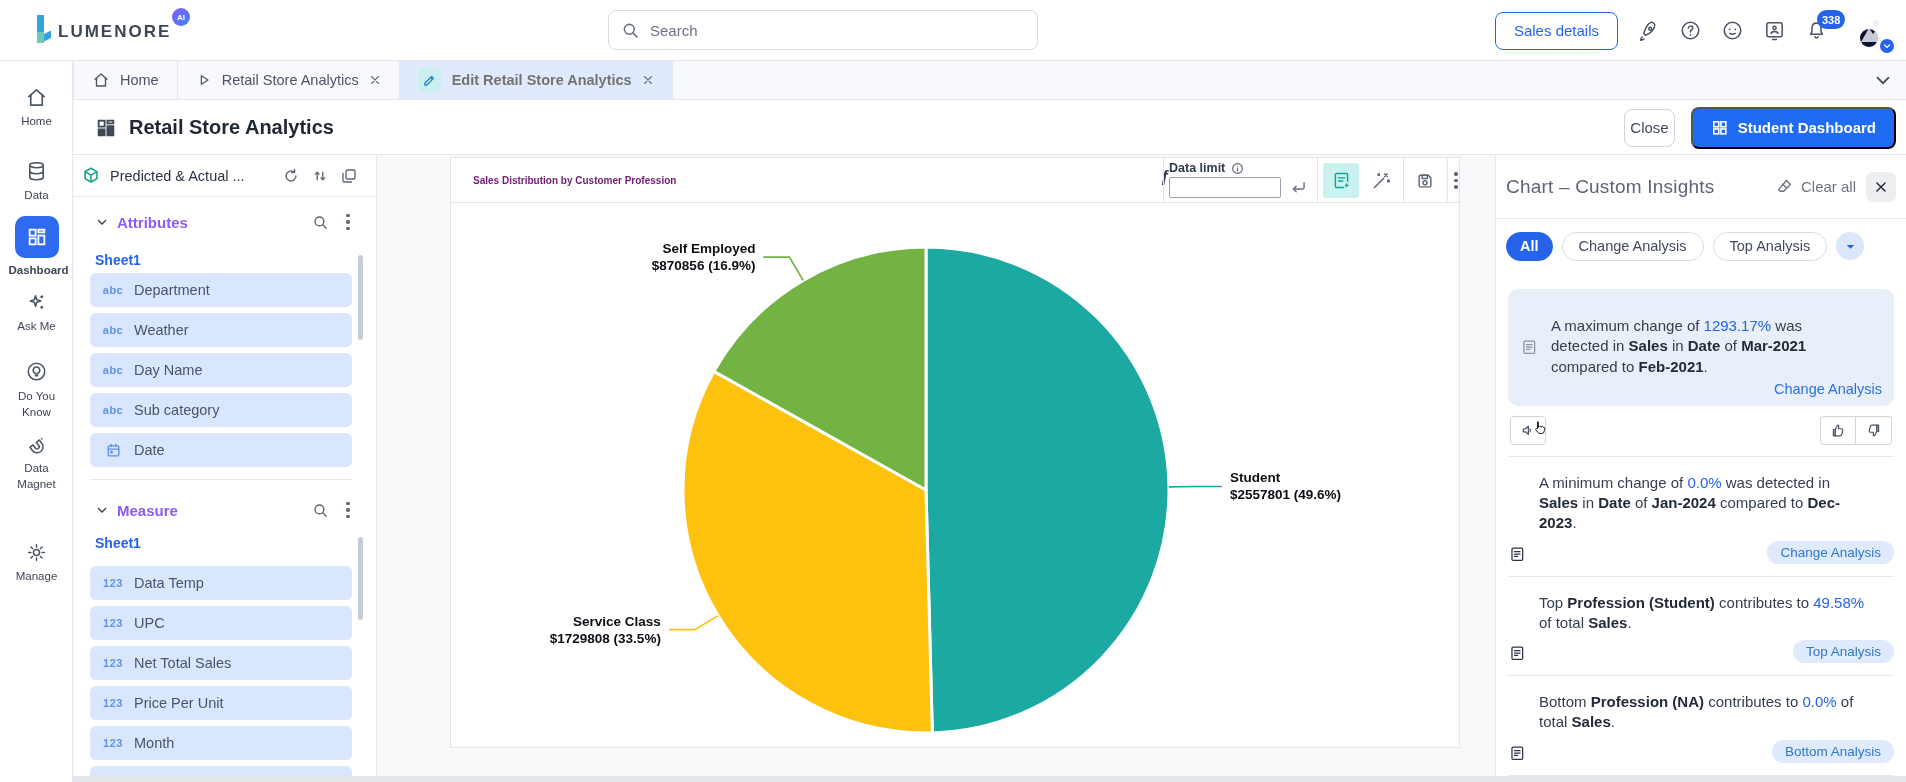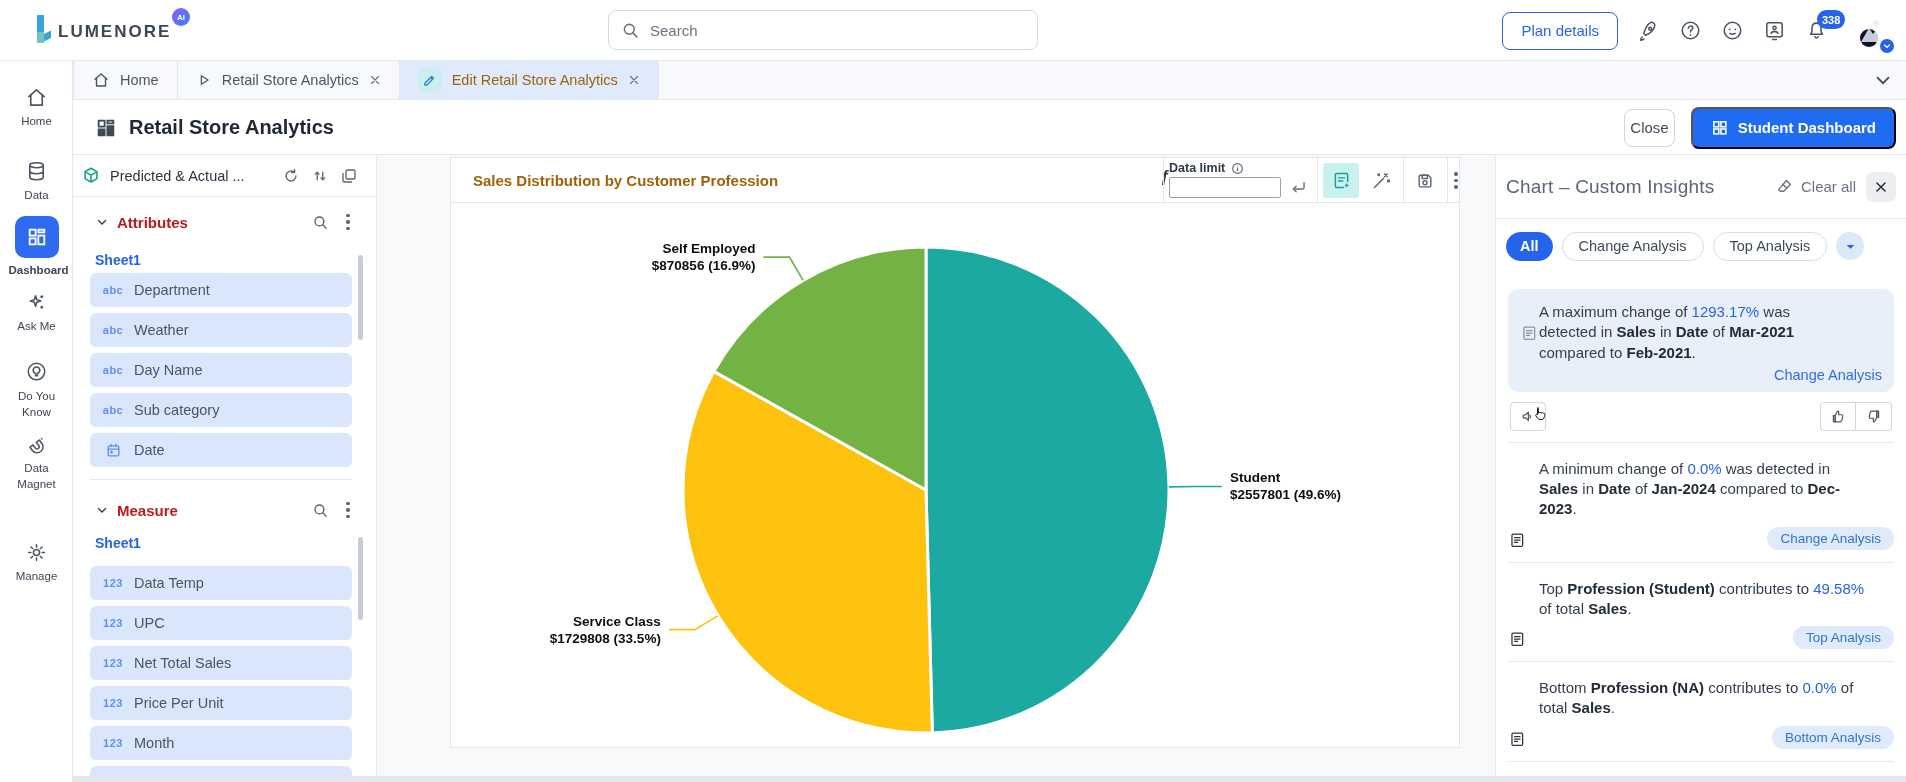--- a/index.html
+++ b/index.html
@@ -31,21 +31,21 @@
                 border-radius:10px; font-size:11px; font-weight:700; display:flex; align-items:center; justify-content:center; padding:0 5px; }
   .avatar-wrap { position:relative; width:45px; height:45px; }
   .avatar { width:45px; height:45px; border-radius:50%; background:radial-gradient(circle at 35% 30%, #27406e 0%, #101b3a 70%); overflow:hidden; }
   .avatar-chip { position:absolute; right:-4px; bottom:-2px; width:18px; height:18px; border-radius:50%;
                  background:#2563eb; border:2px solid #fff; display:flex; align-items:center; justify-content:center; color:#fff; }
 
   
   .tabbar { left:73px; top:61px; width:1833px; height:39px; background:#f7f9fc; border-bottom:1px solid #e4e7ec; display:flex; align-items:stretch; }
   .tab { display:flex; align-items:center; gap:10px; padding:0 18px; font-size:14.5px; color:#4b5563; border-right:1px solid #e4e7ec; background:transparent; }
   .tab.first { border-left:1px solid #e4e7ec; }
-  .tab.active { background:#dfeafc; color:#a16207; font-weight:400; }
+  .tab.active { background:#dfeafc; color:#737373; font-weight:700; }
   .tab .x { color:#64707e; font-size:13px; line-height:1; }
   .pencil-chip { width:24px; height:24px; border-radius:5px; background:#cdeef0; display:flex; align-items:center; justify-content:center; }
   .tabbar-chev { position:absolute; right:12px; top:69px; color:#3f4a56; }
 
   
   .titlebar { left:73px; top:100px; width:1833px; height:55px; background:#fff; border-bottom:1px solid #e4e7ec; }
   .title-left { position:absolute; left:22px; top:0; height:55px; display:flex; align-items:center; gap:12px; }
   .page-title { font-size:20px; font-weight:700; color:#1f2733; }
   .title-right { position:absolute; right:10px; top:0; height:55px; display:flex; align-items:center; gap:16px; }
   .close-btn { height:38px; padding:0 5px; border:1px solid #cfd5dc; border-radius:8px; background:#fff; color:#3f4a56; font-size:15px; display:flex; align-items:center; }
@@ -55,34 +55,34 @@
   .sidenav { left:0; top:61px; width:73px; height:721px; background:#fff; border-right:1px solid #e4e7ec; }
   .nav-item { position:absolute; left:0; width:73px; display:flex; flex-direction:column; align-items:center; gap:5px; color:#4a5563; }
   .nav-item .lbl { font-size:11.5px; color:#3d4654; text-align:center; line-height:1.35; width:56px; }
   .nav-tile { width:44px; height:42px; border-radius:10px; background:#2f6bf0; display:flex; align-items:center; justify-content:center; }
 
   
   .datapanel { left:73px; top:155px; width:304px; height:621px; background:#fff; border-right:1px solid #e4e7ec; }
   .ds-header { position:absolute; left:0; top:0; width:100%; height:42px; border-bottom:1px solid #e9ebef; display:flex; align-items:center; padding:0 18px 0 7px; gap:8px; }
   .ds-name { font-size:14.5px; color:#2b3542; font-weight:500; white-space:nowrap; }
   .ds-icons { margin-left:auto; display:flex; gap:11px; color:#5b6573; }
-  .sec-header { position:absolute; left:0; width:100%; height:26px; display:flex; align-items:center; padding:0 26px 0 22px; gap:8px; color:#b91c1c; }
+  .sec-header { position:absolute; left:0; width:100%; height:26px; display:flex; align-items:center; padding:0 26px 0 22px; gap:8px; color:#8b5cf6; }
   .sec-title { font-size:15px; font-weight:600; }
   .sec-icons { margin-left:auto; display:flex; gap:17px; color:#5b6573; }
   .sheet-link { position:absolute; left:22px; font-size:14px; font-weight:600; color:#2563eb; }
   .fieldrow { position:absolute; left:17px; width:262px; height:34px; background:#d9e6fb; border-radius:6px; display:flex; align-items:center; gap:8px; padding:0 10px; }
   .fieldrow .ftype { width:26px; display:flex; justify-content:center; color:#5b93e8; font-size:11px; font-weight:700; letter-spacing:.5px; }
   .fieldrow .flabel { font-size:14.5px; color:#4a5568; }
   .list-div { position:absolute; left:17px; width:262px; border-top:1px solid #e6e9ee; }
   .scroll-thumb { position:absolute; left:285px; width:5px; border-radius:3px; background:#c7cdd6; }
 
   
   .mainarea { left:377px; top:155px; width:1118px; height:621px; background:#f7f9fb; }
   .widget-header { position:absolute; left:73px; top:2px; width:1010px; height:46px; background:#fff; border:1px solid #e2e5e9; }
-  .wtitle { position:absolute; left:22px; top:0; height:44px; display:flex; align-items:center; font-size:15px; font-weight:600; color:#a16207;text-align:center; }
+  .wtitle { position:absolute; left:22px; top:0; height:44px; display:flex; align-items:center; font-size:10px; font-weight:600; color:#701a75;text-align:center; }
   .fx { position:absolute; left:680px; top:9px; font-size:17px; color:#2f3a48; font-style:italic; font-weight:600;margin-left:29px; }
   .fx sub { font-size:11px; font-style:normal; }
   .vsep { position:absolute; top:0; width:1px; height:44px; background:#e2e5e9; }
   .dl-label { position:absolute; left:718px; top:3px; display:flex; align-items:center; gap:6px; font-size:12.5px; font-weight:600; color:#2f3a48; }
   .dl-input { position:absolute; left:718px; top:19px; width:112px; height:21px; border:1px solid #98a1ac; border-radius:2px; background:#fff; font-size:12px; padding:0 4px; font-family:inherit; }
   .enter-ic { position:absolute; left:838px; top:20px; color:#6b7280; }
   .tool-cell { position:absolute; top:5px; width:36px; height:35px; display:flex; align-items:center; justify-content:center; color:#5b6573; }
   .tool-cell.active { background:#c9f2ee; border-radius:3px; color:#16a099; }
   .kebab-dots { display:flex; flex-direction:column; gap:3px; }
   .kebab-dots i { width:3.6px; height:3.6px; border-radius:50%; background:#5b6573; }
@@ -95,21 +95,21 @@
   .clearall { margin-left:auto; display:flex; align-items:center; gap:7px; color:#6b7280; font-size:15px; }
   .ins-close { width:30px; height:30px; border-radius:7px; background:#eceef1; display:flex; align-items:center; justify-content:center; color:#1f2937; }
   .chips { position:absolute; left:0; top:64px; width:100%; height:54px; display:flex; align-items:center; padding:0 10px; gap:9px; }
   .chip { height:29px; border-radius:15px; display:flex; align-items:center; padding:0 16px; font-size:14.5px; color:#3f4a5a; border:1px solid #d8dde4; background:#fff; }
   .chip.sel { background:#2563eb; border-color:#2563eb; color:#fff; font-weight:600; padding:0 13px; }
   .chip-more { width:28px; height:28px; border-radius:50%; background:#dbe7fb; display:flex; align-items:center; justify-content:center; color:#2563eb; }
   .ins-body { position:absolute; left:0; top:128px; width:100%; padding:6px 12px 0; }
   .card-text { font-size:15px; line-height:1.35; color:#333e4e; max-width:330px; }
   .sg-b { font-weight:700; color:#222c38; }
   .sg-n { color:#2563eb; }
-  .icard { display:flex; gap:0; }
+  .icard { display:flex; gap:12px;margin-top:14px; }
   .icard .note-col { padding-top:2px; color:#8a93a3; }
   .card1 { background:#e8eff9; border-radius:10px; padding:13px 12px 9px; }
   .card1 .card-text { max-width:302px; }
   .card-link { text-align:right; color:#2e6fe2; font-size:14.5px; margin-top:4px; }
   .badge-row { display:flex; justify-content:flex-end; margin-top:7px; }
   .pill { background:#dfeafc; color:#2e78c8; font-size:13.5px; border-radius:13px; padding:4px 13px; }
   .fb-row { height:44px; display:flex; align-items:center; padding:6px 2px 0; position:relative; }
   .fb-box { width:36px; height:29px; border:1px solid #cfd5dc; border-radius:4px; display:flex; align-items:center; justify-content:center; color:#4b5563; }
   .fb-right { margin-left:auto; display:flex; }
   .fb-right .fb-box:first-child { border-radius:4px 0 0 4px; }
@@ -140,21 +140,21 @@
     <div class="searchbox">
       <span class="ic">
         <svg width="19" height="19" viewBox="0 0 24 24" fill="none" stroke="#6b7280" stroke-width="2" stroke-linecap="round">
             <circle cx="10.5" cy="10.5" r="6.2"></circle>
             <path d="M15.3 15.3l4.7 4.7"></path>
           </svg>
       </span>
       <input type="text" placeholder="Search" style="">
     </div>
     <div class="topbar-right">
-      <button class="plan-btn">Plan details</button>
+      <button class="plan-btn">Sales details</button>
       <span class="ic top-ic">
         <svg width="23" height="23" viewBox="0 0 24 24" fill="none" stroke="currentColor" stroke-width="1.6" stroke-linecap="round" stroke-linejoin="round">
             <path d="M5.2 18.8c-.9.9-1.3 3.3-1.3 3.3s2.4-.4 3.3-1.3"></path>
             <path d="M7 15l2 2c4.6-1.8 8.6-5.1 9.6-10.3.2-1.3-2.1-3.6-3.4-3.4C10 4.3 8.8 10.4 7 15z"></path>
             <circle cx="13.8" cy="10.2" r="1.5"></circle>
           </svg>
       </span>
       <span class="ic top-ic">
         <svg width="23" height="23" viewBox="0 0 24 24" fill="none" stroke="currentColor" stroke-width="1.6" stroke-linecap="round">
             <circle cx="12" cy="12" r="8.6"></circle>

